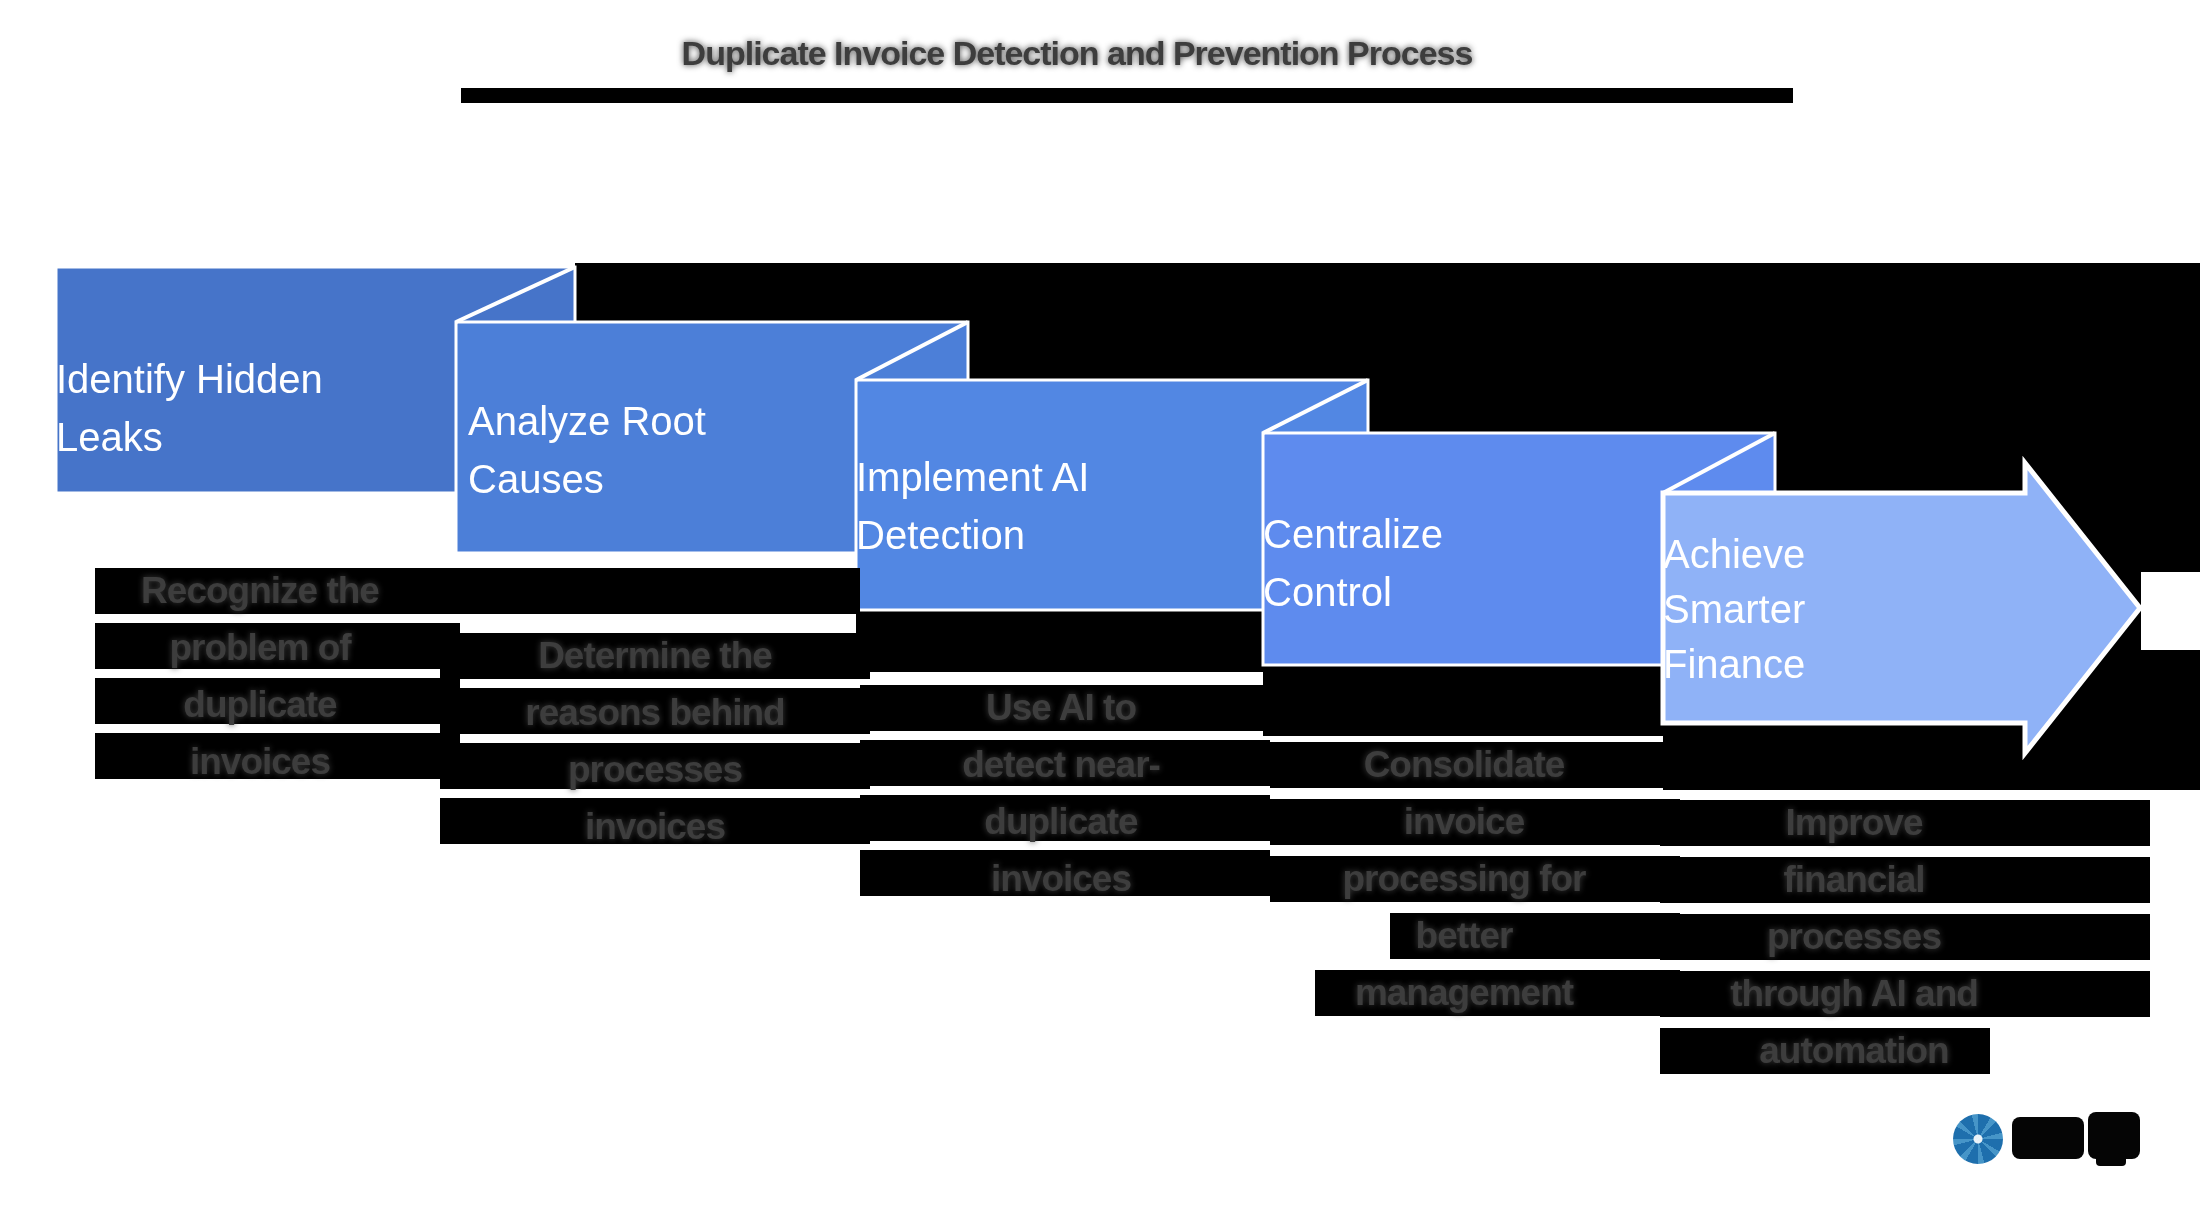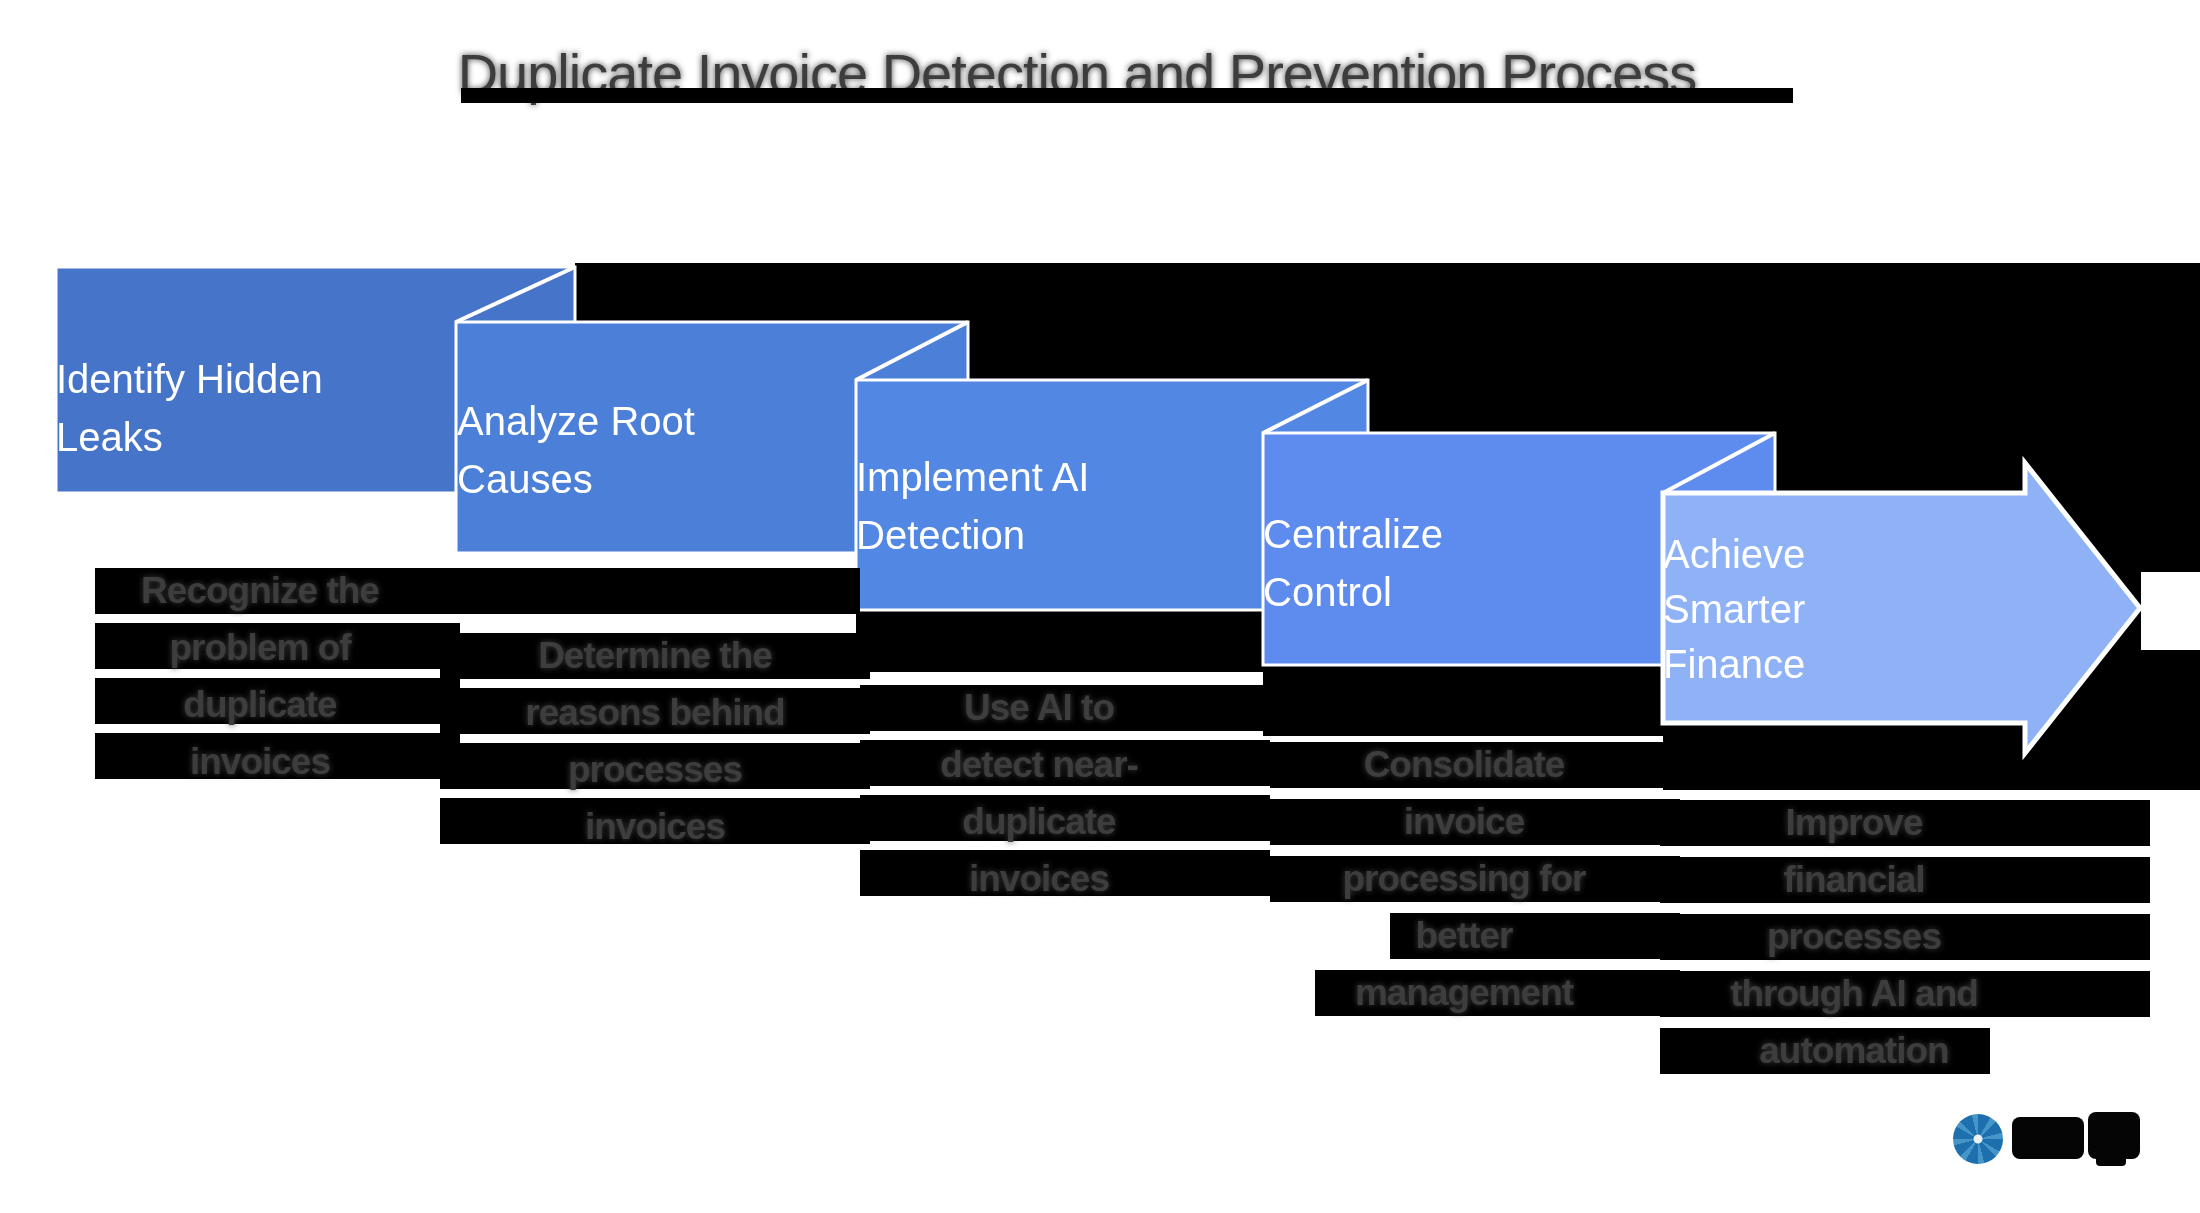--- a/index.html
+++ b/index.html
@@ -4,37 +4,37 @@
 <style>
   html,body{margin:0;padding:0}
   body{
     width:2200px;height:1213px;background:#ffffff;position:relative;overflow:hidden;
     font-family:"Liberation Sans", sans-serif;
   }
   .abs{position:absolute}
 
   
   .title{
-    left:362px;top:41px;width:1430px;text-align:center;
-    font-size:56px;font-weight:normal;color:#3d3d3d;letter-spacing:-1px;
+    left:362px;top:34px;width:1430px;text-align:center;
+    font-size:34px;font-weight:bold;color:#3d3d3d;letter-spacing:-1px;
     text-shadow:0 0 6px #3d3d3d;
     white-space:nowrap;
   }
   .title-bar{left:461px;top:88px;width:1332px;height:15px;background:#000}
 
   
   .diagram{left:0;top:0}
 
   
   .label{
     color:#fff;font-size:40px;line-height:58px;
     white-space:pre-line;font-weight:400;
   }
   .l0{left:56px;width:400px;top:350px}
-  .l1{left:457px;width:400px;top:392px}
+  .l1{left:468px;width:400px;top:392px}
   .l2{left:856px;width:412px;top:448px}
   .l3{left:1263px;width:400px;top:505px}
   .l4{left:1663px;width:362px;top:527px;line-height:55px}
 
   
   .band{position:absolute;height:46px;background:#000}
   .b00{left:95px;top:568px;width:765px}
   .b01{left:95px;top:623px;width:365px}
   .b02{left:95px;top:678px;width:365px}
   .b03{left:95px;top:733px;width:365px}
@@ -62,21 +62,21 @@
   .b44{left:1660px;top:1028px;width:330px}
 
   
   .desc{
     color:#3d3d3d;font-size:37px;font-weight:bold;line-height:57px;
     text-align:center;white-space:pre-line;letter-spacing:-1px;
     text-shadow:0 0 6px #3d3d3d;
   }
   .d0{left:60px;width:400px;top:562px}
   .d1{left:455px;width:400px;top:627px}
-  .d2{left:836px;width:406px;top:679px}
+  .d2{left:858px;width:406px;top:679px}
   .d3{left:1258px;width:412px;top:736px}
   .d4{left:1648px;width:412px;top:794px}
 
   
   .logo-circle{
     left:1953px;top:1114px;width:50px;height:50px;border-radius:50%;
     background:
       radial-gradient(circle at 50% 50%, rgba(255,255,255,.9) 0 4px, rgba(255,255,255,0) 5px),
       repeating-conic-gradient(#1e6fad 0 30deg, #4695c8 30deg 45deg);
   }

